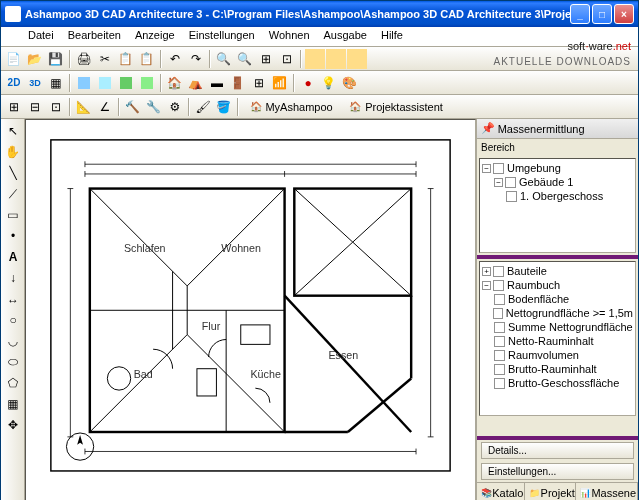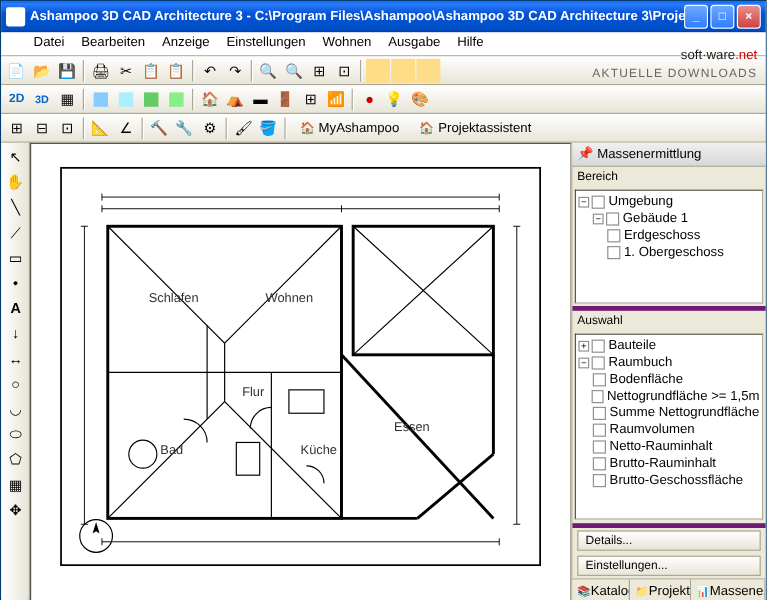--- a/index.html
+++ b/index.html
@@ -236,31 +236,25 @@
             </div>
         <div class="tree-item">
               <span class="tree-indent" style="width:12px"></span>
               <span class="tree-exp">−</span>
               <span class="tree-chk"></span>
               <span>Gebäude 1</span>
             </div>
         <div class="tree-item">
               <span class="tree-indent" style="width:24px"></span>
               <span class="tree-chk"></span>
-              <span>Erdgeschoss</span>
-            </div>
-        <div class="tree-item">
-              <span class="tree-indent" style="width:24px"></span>
-              <span class="tree-chk"></span>
               <span>1. Obergeschoss</span>
             </div>
       </div>
     </div>
     <div class="panel-section" style="flex:1">
-      <div class="section-label">Auswahl</div>
       <div class="tree" style="height:155px">
         <div class="tree-item">
               <span class="tree-exp">+</span>
               <span class="tree-chk"></span>
               <span>Bauteile</span>
             </div>
         <div class="tree-item">
               <span class="tree-exp">−</span>
               <span class="tree-chk"></span>
               <span>Raumbuch</span>
@@ -276,26 +270,26 @@
               <span>Nettogrundfläche &gt;= 1,5m</span>
             </div>
         <div class="tree-item">
               <span class="tree-indent" style="width:12px"></span>
               <span class="tree-chk"></span>
               <span>Summe Nettogrundfläche</span>
             </div>
         <div class="tree-item">
               <span class="tree-indent" style="width:12px"></span>
               <span class="tree-chk"></span>
+              <span>Netto-Rauminhalt</span>
+            </div>
+        <div class="tree-item">
+              <span class="tree-indent" style="width:12px"></span>
+              <span class="tree-chk"></span>
               <span>Raumvolumen</span>
-            </div>
-        <div class="tree-item">
-              <span class="tree-indent" style="width:12px"></span>
-              <span class="tree-chk"></span>
-              <span>Netto-Rauminhalt</span>
             </div>
         <div class="tree-item">
               <span class="tree-indent" style="width:12px"></span>
               <span class="tree-chk"></span>
               <span>Brutto-Rauminhalt</span>
             </div>
         <div class="tree-item">
               <span class="tree-indent" style="width:12px"></span>
               <span class="tree-chk"></span>
               <span>Brutto-Geschossfläche</span>

